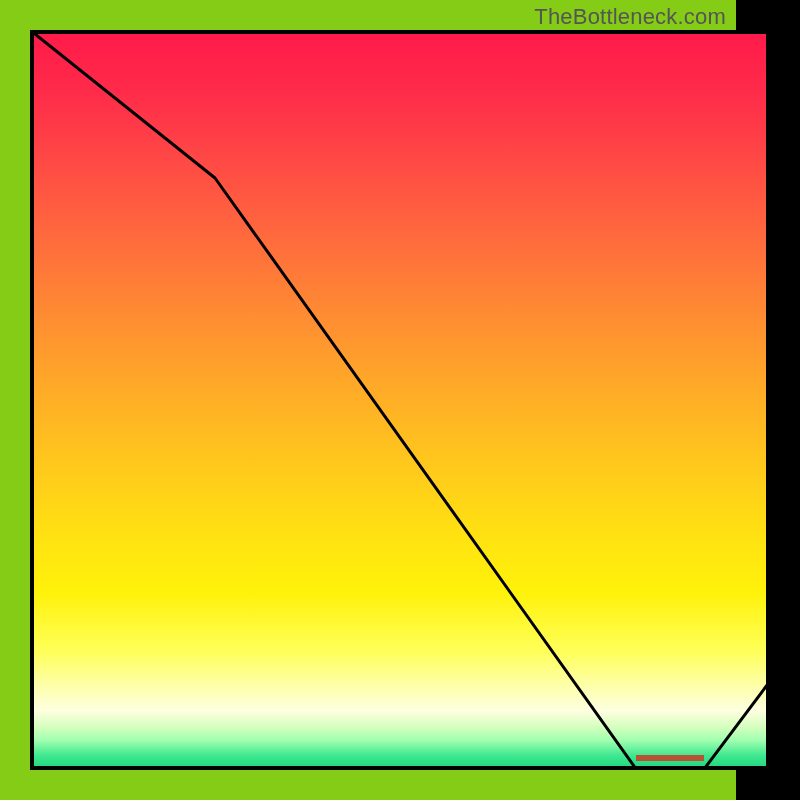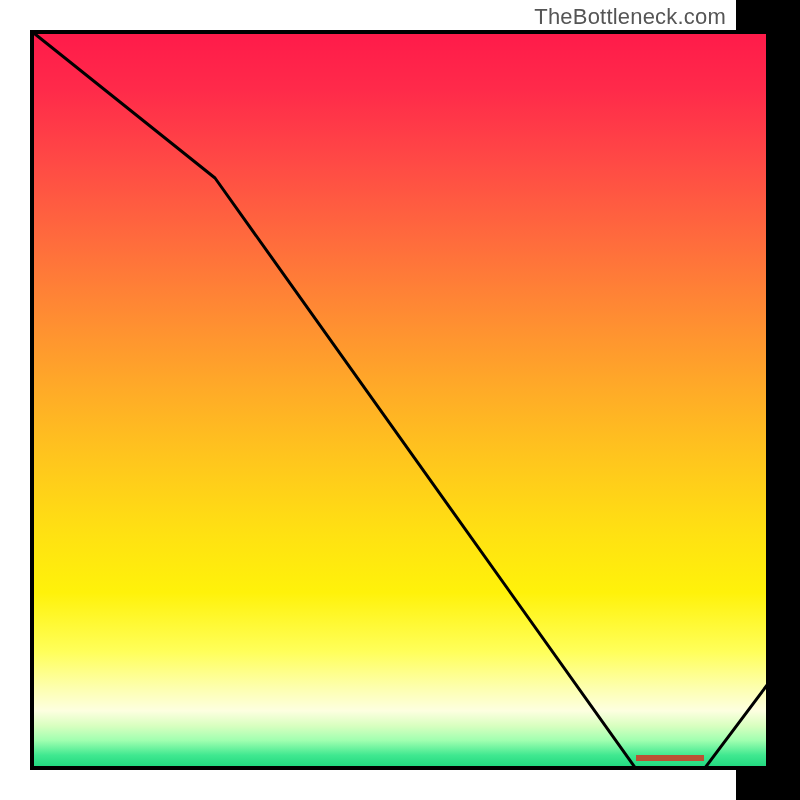--- a/index.html
+++ b/index.html
@@ -8,21 +8,21 @@
     width: 800px;
     height: 800px;
     background: #000;
     font-family: Arial, Helvetica, sans-serif;
     overflow: hidden;
   }
   .frame {
     position: relative;
     width: 736px;
     height: 800px;
-    background: #ffffff;
+    background: #84cc16;
   }
   .watermark {
     position: absolute;
     top: 4px;
     right: 10px;
     color: #555;
     font-size: 22px;
     font-weight: 500;
     letter-spacing: 0.2px;
     user-select: none;

